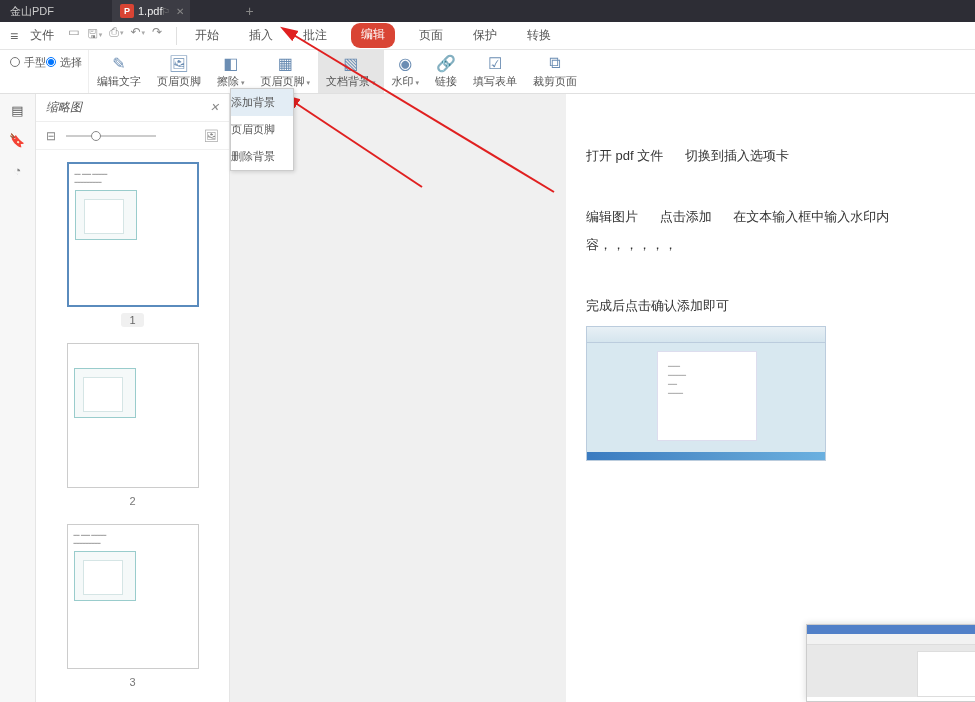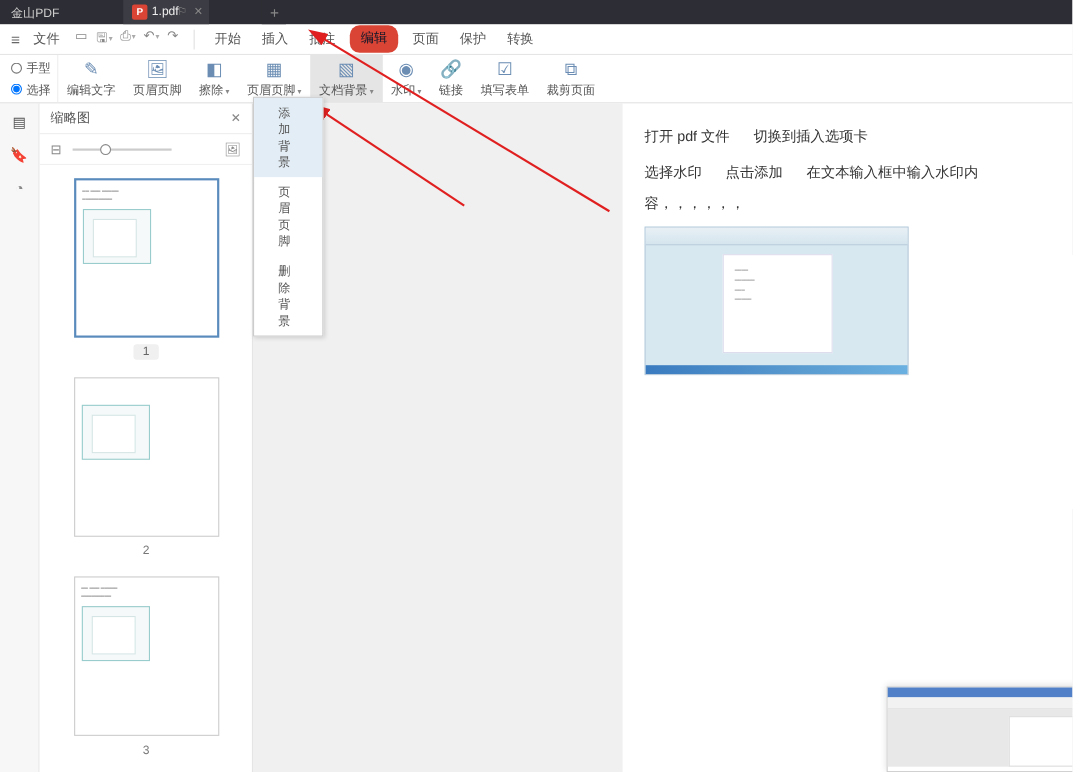--- a/index.html
+++ b/index.html
@@ -16,66 +16,66 @@
 .newtab { width: 22px; text-align: center; color: #888; font-size: 14px; line-height: 22px; background: #2d2d35; }
 
 
 .menubar { height: 28px; background: #fff; border-bottom: 1px solid #e5e5e5; display: flex; align-items: center; font-size: 12px; color: #555; padding-left: 4px; }
 .burger { padding: 0 6px; font-size: 14px; color: #666; }
 .file-menu { padding: 0 6px; }
 .file-icons { display: flex; gap: 8px; padding: 0 8px; color: #888; font-size: 12px; }
 .file-icons span { position: relative; }
 .caret-sm::after { content: "▾"; font-size: 7px; position: relative; top: -1px; left: 1px; color: #aaa; }
 .sep { width: 1px; height: 18px; background: #e0e0e0; margin: 0 6px; }
-.menu-items { display: flex; gap: 7px; padding-left: 6px; }
+.menu-items { display: flex; gap: 18px; padding-left: 6px; }
 .menu-item { padding: 4px 6px; cursor: pointer; }
-.menu-item.active { background: #d94434; color: #0f172a; border-radius: 9px; padding: 3px 10px; }
+.menu-item.active { background: #d94434; color: #ffffff; border-radius: 9px; padding: 3px 10px; }
 
 
 .ribbon { height: 44px; background: #fff; border-bottom: 1px solid #e0e0e0; display: flex; align-items: stretch; padding-left: 4px; position: relative; }
-.ribbon-group-left { display: flex; flex-direction: column; justify-content: center; padding: 2px 6px; font-size: 11px; border-right: 1px solid #eee; }
+.ribbon-group-left { display: flex; justify-content: center; padding: 2px 6px; font-size: 11px; border-right: 1px solid #eee; }
 .left-row { display: flex; align-items: center; gap: 4px; height: 20px; }
 .left-row input[type="radio"] { width: 10px; height: 10px; }
 .left-row label { font-size: 11px; color: #555; }
 .ribbon-btn { display: flex; flex-direction: column; align-items: center; justify-content: center; padding: 2px 8px; font-size: 11px; color: #555; gap: 2px; cursor: pointer; position: relative; }
 .ribbon-btn.active { background: #e5e5e5; }
 .rb-icon { width: 22px; height: 18px; display: flex; align-items: center; justify-content: center; font-size: 16px; color: #6b8db3; }
 .rb-label { font-size: 11px; white-space: nowrap; }
 .caret::after { content: "▾"; font-size: 7px; margin-left: 2px; color: #888; }
 
 
 .dropdown { position: absolute; top: 88px; left: 230px; width: 64px; background: #fff; border: 1px solid #ccc; box-shadow: 1px 1px 4px rgba(0,0,0,0.15); z-index: 100; }
-.dropdown-item { padding: 6px 22px; font-size: 11px; color: #555; cursor: pointer; }
+.dropdown-item { padding: 6px 0; font-size: 11px; color: #555; cursor: pointer; }
 .dropdown-item.hl { background: #e3edf5; }
 
 
 .main { display: flex; height: calc(702px - 22px - 28px - 44px); }
 .rail { width: 36px; background: #f7f7f7; border-right: 1px solid #e5e5e5; display: flex; flex-direction: column; align-items: center; padding-top: 8px; gap: 14px; }
 .rail-icon { width: 18px; height: 16px; color: #888; font-size: 13px; display: flex; align-items: center; justify-content: center; }
 .rail-icon.active { color: #555; }
 
 .thumbs { width: 194px; background: #fff; border-right: 1px solid #e5e5e5; display: flex; flex-direction: column; }
-.thumbs-header { height: 28px; display: flex; align-items: center; justify-content: space-between; padding: 0 10px; font-size: 12px; color: #555; border-bottom: 1px solid #eee; }
+.thumbs-header { height: 28px; display: flex; align-items: center; justify-content: space-between; padding: 0 10px; font-size: 12px; color: #555; border-bottom: 1px solid #eee; font-style: italic; }
 .thumbs-tools { height: 28px; display: flex; align-items: center; gap: 10px; padding: 0 10px; border-bottom: 1px solid #f0f0f0; color: #888; font-size: 12px; }
 .slider-wrap { flex: 1; display: flex; align-items: center; }
 .slider-track { height: 2px; background: #ccc; width: 90px; position: relative; }
 .slider-thumb { position: absolute; top: -4px; left: 25px; width: 10px; height: 10px; background: #fff; border: 1px solid #888; border-radius: 50%; }
 .thumbs-list { flex: 1; overflow-y: auto; padding: 12px 0; }
 .thumb-wrap { display: flex; flex-direction: column; align-items: center; margin-bottom: 16px; }
 .thumb { width: 132px; height: 145px; background: #fff; border: 1px solid #ccc; position: relative; padding: 6px; }
 .thumb.selected { border: 2px solid #5a8bbd; }
 .thumb-num { margin-top: 6px; font-size: 11px; color: #666; background: #f0f0f0; padding: 1px 8px; border-radius: 3px; }
 .thumb-num.plain { background: transparent; color: #777; }
 .thumb-text { font-size: 5px; color: #888; line-height: 1.6; }
 .thumb-img { width: 62px; height: 50px; border: 1px solid #9cc; background: #f5f9f9; margin-top: 4px; position: relative; }
 .thumb-img-inner { position: absolute; top: 8px; left: 8px; width: 40px; height: 35px; background: #fff; border: 1px solid #d5e5e5; }
 
 .content { flex: 1; background: #f0f0f0; position: relative; overflow: hidden; }
 .page-view { position: absolute; top: 0; left: 336px; right: 0; bottom: 0; background: #fff; padding: 16px 20px; font-size: 13px; color: #333; line-height: 2.2; }
-.page-line { margin-bottom: 4px; }
+.page-line { margin-bottom: 4px; margin-top: 32px; }
 .page-line span { margin-right: 18px; }
 .embed-img { width: 240px; height: 135px; background: #d8e8f0; border: 1px solid #bcd; margin-top: 6px; position: relative; }
 .embed-top { height: 16px; background: linear-gradient(to bottom,#e8f0f5,#d5e5ee); border-bottom:1px solid #bcd; }
 .embed-body { position: absolute; top: 24px; left: 70px; width: 100px; height: 90px; background: #fff; border: 1px solid #dde; }
 .embed-body-txt { font-size: 5px; color: #999; padding: 10px; line-height: 1.8; }
 .embed-bottom { position: absolute; bottom: 0; left: 0; right: 0; height: 8px; background: linear-gradient(90deg,#3a7bc0 0%, #5a9bd0 60%, #6ab0e0 100%); }
 
 .win-preview { position: absolute; bottom: 0; left: 576px; width: 361px; height: 78px; background: #fff; border: 1px solid #ccc; box-shadow: -1px -1px 6px rgba(0,0,0,0.12); }
 .wp-bar1 { height: 9px; background: #5180c8; }
 .wp-bar2 { height: 11px; background: #f2f2f2; border-bottom: 1px solid #ddd; }
@@ -233,24 +233,25 @@
     </div>
   </div>
 
   <div class="content">
     <div class="page-view">
       <div class="page-line">
         <span>打开 pdf 文件</span>
         <span>切换到插入选项卡</span>
       </div>
       <div class="page-line">
-        <span>选择水印</span>
+        <span>编辑图片</span>
         <span>点击添加</span>
         <span>在文本输入框中输入水印内容，，，，，，</span>
       </div>
+      <div class="page-line">完成后点击确认添加即可</div>
       <div class="embed-img">
         <div class="embed-top"></div>
         <div class="embed-body">
             <div class="embed-body-txt">━━━━<br>━━━━━━<br>━━━<br>━━━━━</div>
           </div>
         <div class="embed-bottom"></div>
       </div>
     </div>
 
     <div class="win-preview">

